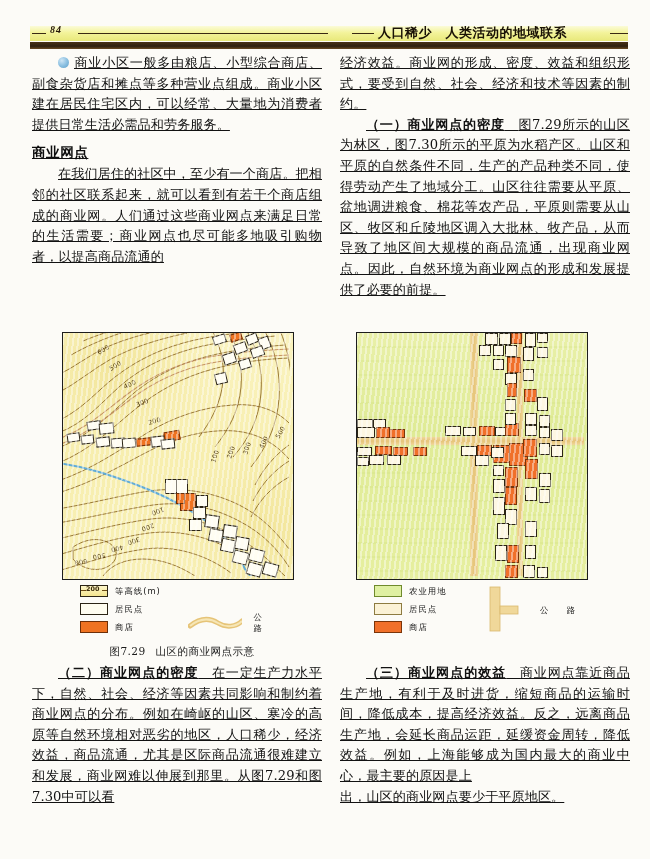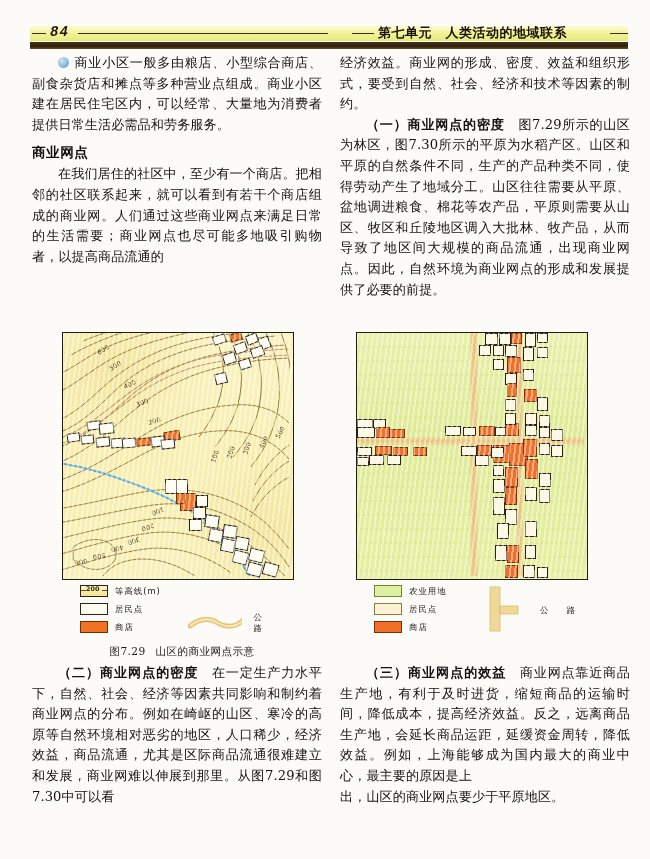--- a/index.html
+++ b/index.html
@@ -29,36 +29,37 @@
   }
   .hdr-rule{
     position:absolute;top:7px;height:1px;background:#3a2a12;
   }
   .hdr-rule.l1{left:32px;width:14px;}
   .hdr-rule.l2{left:78px;width:250px;}
   .hdr-rule.r1{left:352px;width:22px;}
   .hdr-rule.r2{left:610px;width:18px;}
   .page-num{
     position:absolute;left:50px;top:-2px;
-    font-family:Liberation Mono, monospace;
-    font-style:italic;font-weight:bold;font-size:14px;color:#241608;
+    font-family:Liberation Serif, serif;
+    font-style:italic;font-weight:bold;font-size:10px;color:#241608;
     letter-spacing:1px;
   }
   .unit-title{
     position:absolute;left:378px;top:-2px;
     font-family:"DejaVu Sans","Liberation Sans",sans-serif;
     font-weight:bold;font-size:13px;color:#1a1206;
     letter-spacing:0.5px;white-space:nowrap;
   }
 
   
   .col{
     position:absolute;width:290px;
     font-family:"DejaVu Serif","Liberation Serif",serif;
     color:#121212;
+    text-decoration:underline;
   }
   .col.left{left:32px;}
   .col.right{left:340px;}
   .col-top{top:53px;}
 
   p.body{
     margin:0 0 0 0;
     font-size:13.1px;
     line-height:20.6px;
     text-align:justify;
@@ -172,21 +173,21 @@
 
 <div class="page">
 
   <div class="header">
     <div class="header-band"></div>
     <div class="hdr-rule l1"></div>
     <div class="hdr-rule l2"></div>
     <div class="hdr-rule r1"></div>
     <div class="hdr-rule r2"></div>
     <div class="page-num">84</div>
-    <div class="unit-title">第七单元　人类活动的地域联系</div>
+    <div class="unit-title">人口稀少　人类活动的地域联系</div>
   </div>
 
   <div class="col left col-top">
     <p class="body ind"><span class="bullet"></span><span>商业小区一般多由粮店、小型综合商店、副食杂货店和摊点等多种营业点组成。商业小区建在居民住宅区内，可以经常、大量地为消费者提供日常生活必需品和劳务服务。</span></p>
     <h3 class="sec">商业网点</h3>
     <p class="body ind">在我们居住的社区中，至少有一个商店。把相邻的社区联系起来，就可以看到有若干个商店组成的商业网。人们通过这些商业网点来满足日常的生活需要；商业网点也尽可能多地吸引购物者，以提高商品流通的</p>
   </div>
 
   <div class="col right col-top">
     <p class="body">经济效益。商业网的形成、密度、效益和组织形式，要受到自然、社会、经济和技术等因素的制约。</p>

